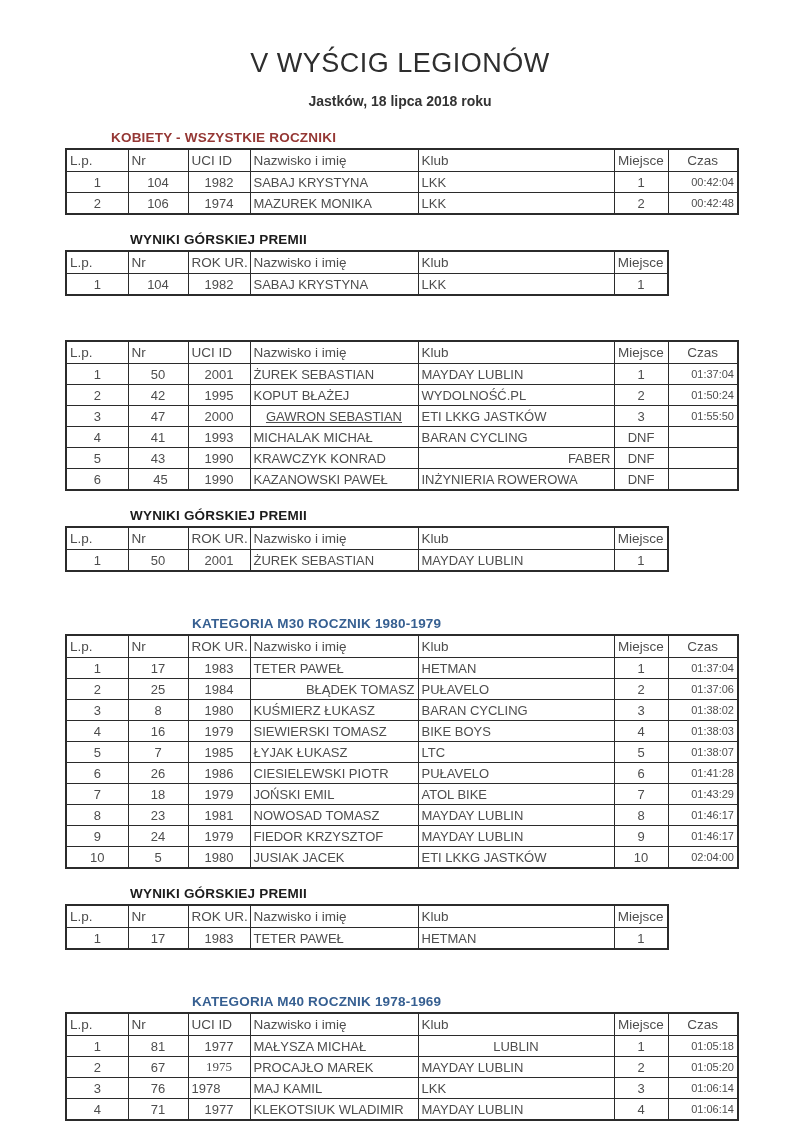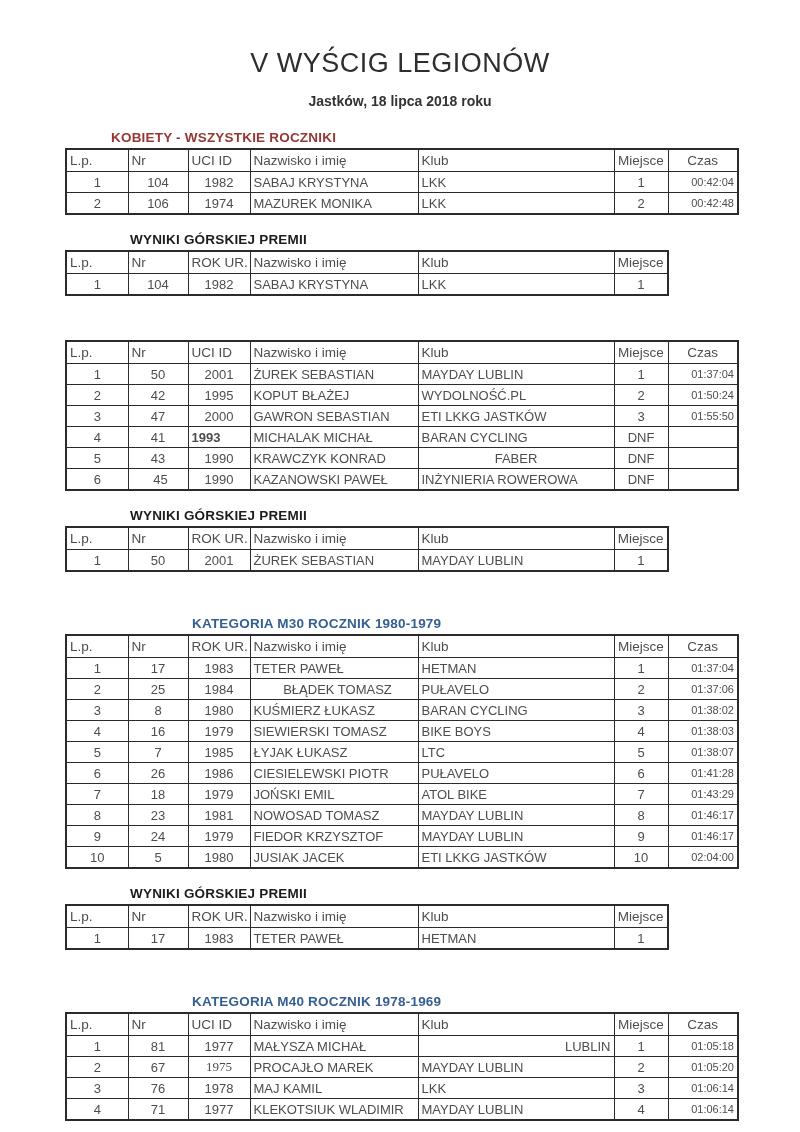--- a/index.html
+++ b/index.html
@@ -170,40 +170,40 @@
               <td style="text-align: center;">1995</td>
               <td style="text-align: left;">KOPUT BŁAŻEJ</td>
               <td style="text-align: left;">WYDOLNOŚĆ.PL</td>
               <td style="text-align: center;">2</td>
               <td class="czas" style="text-align: right;">01:50:24</td>
             </tr>
             <tr>
               <td style="text-align: center;">3</td>
               <td style="text-align: center;">47</td>
               <td style="text-align: center;">2000</td>
-              <td style="text-align: left;">GAWRON SEBASTIAN</td>
+              <td style="text-align: center; text-decoration: underline;">GAWRON SEBASTIAN</td>
               <td style="text-align: left;">ETI LKKG JASTKÓW</td>
               <td style="text-align: center;">3</td>
               <td class="czas" style="text-align: right;">01:55:50</td>
             </tr>
             <tr>
               <td style="text-align: center;">4</td>
               <td style="text-align: center;">41</td>
-              <td style="text-align: left; font-weight: bold;">1993</td>
+              <td style="text-align: center;">1993</td>
               <td style="text-align: left;">MICHALAK MICHAŁ</td>
               <td style="text-align: left;">BARAN CYCLING</td>
               <td style="text-align: center;">DNF</td>
               <td class="czas" style="text-align: right;"></td>
             </tr>
             <tr>
               <td style="text-align: center;">5</td>
               <td style="text-align: center;">43</td>
               <td style="text-align: center;">1990</td>
               <td style="text-align: left;">KRAWCZYK KONRAD</td>
-              <td style="text-align: center;">FABER</td>
+              <td style="text-align: right;">FABER</td>
               <td style="text-align: center;">DNF</td>
               <td class="czas" style="text-align: right;"></td>
             </tr>
             <tr>
               <td style="text-align: center;">6</td>
               <td style="text-align: center; padding-left: 8px;">45</td>
               <td style="text-align: center;">1990</td>
               <td style="text-align: left;">KAZANOWSKI PAWEŁ</td>
               <td style="text-align: left;">INŻYNIERIA ROWEROWA</td>
               <td style="text-align: center;">DNF</td>
@@ -273,21 +273,21 @@
               <td style="text-align: center;">1983</td>
               <td style="text-align: left;">TETER PAWEŁ</td>
               <td style="text-align: left;">HETMAN</td>
               <td style="text-align: center;">1</td>
               <td class="czas" style="text-align: right;">01:37:04</td>
             </tr>
             <tr>
               <td style="text-align: center;">2</td>
               <td style="text-align: center;">25</td>
               <td style="text-align: center;">1984</td>
-              <td style="text-align: center; padding-left: 10px;">BŁĄDEK TOMASZ</td>
+              <td style="text-align: right; padding-left: 10px;">BŁĄDEK TOMASZ</td>
               <td style="text-align: left;">PUŁAVELO</td>
               <td style="text-align: center;">2</td>
               <td class="czas" style="text-align: right;">01:37:06</td>
             </tr>
             <tr>
               <td style="text-align: center;">3</td>
               <td style="text-align: center;">8</td>
               <td style="text-align: center;">1980</td>
               <td style="text-align: left;">KUŚMIERZ ŁUKASZ</td>
               <td style="text-align: left;">BARAN CYCLING</td>
@@ -413,37 +413,37 @@
               <th style="text-align: center;">Miejsce</th>
               <th style="text-align: center;">Czas</th>
             </tr>
           </thead>
           <tbody>
             <tr>
               <td style="text-align: center;">1</td>
               <td style="text-align: center;">81</td>
               <td style="text-align: center;">1977</td>
               <td style="text-align: left;">MAŁYSZA MICHAŁ</td>
-              <td style="text-align: right; margin-top: 25px;">LUBLIN</td>
+              <td style="text-align: center; margin-top: 25px;">LUBLIN</td>
               <td style="text-align: center;">1</td>
               <td class="czas" style="text-align: right;">01:05:18</td>
             </tr>
             <tr>
               <td style="text-align: center;">2</td>
               <td style="text-align: center;">67</td>
               <td style="text-align: center; font-family: Liberation Serif, serif;">1975</td>
               <td style="text-align: left;">PROCAJŁO MAREK</td>
               <td style="text-align: left;">MAYDAY LUBLIN</td>
               <td style="text-align: center;">2</td>
               <td class="czas" style="text-align: right;">01:05:20</td>
             </tr>
             <tr>
               <td style="text-align: center;">3</td>
               <td style="text-align: center;">76</td>
-              <td style="text-align: center; margin-left: 36px;">1978</td>
+              <td style=" margin-left: 36px;">1978</td>
               <td style="text-align: left;">MAJ KAMIL</td>
               <td style="text-align: left;">LKK</td>
               <td style="text-align: center;">3</td>
               <td class="czas" style="text-align: right;">01:06:14</td>
             </tr>
             <tr>
               <td style="text-align: center;">4</td>
               <td style="text-align: center;">71</td>
               <td style="text-align: center;">1977</td>
               <td style="text-align: left;">KLEKOTSIUK WLADIMIR</td>

